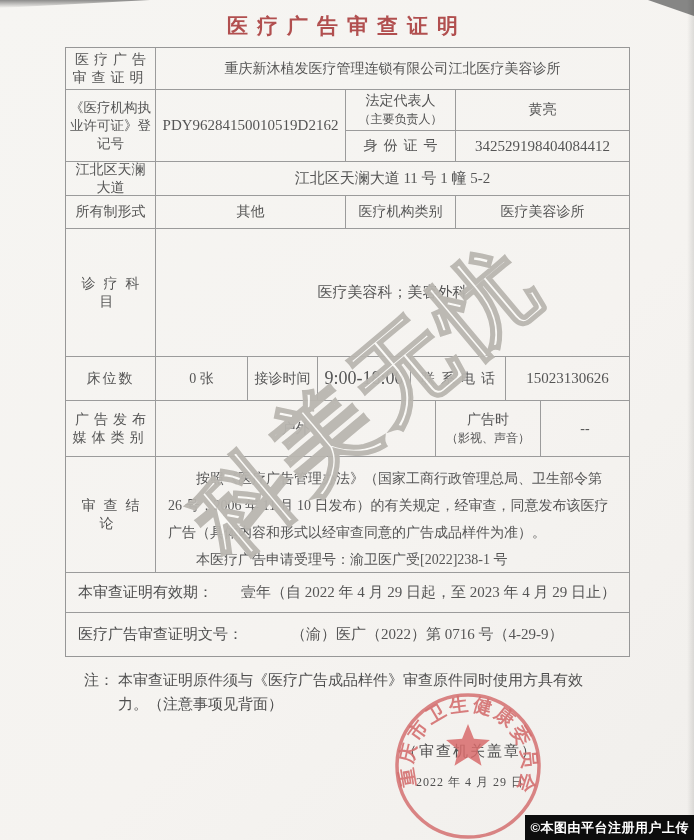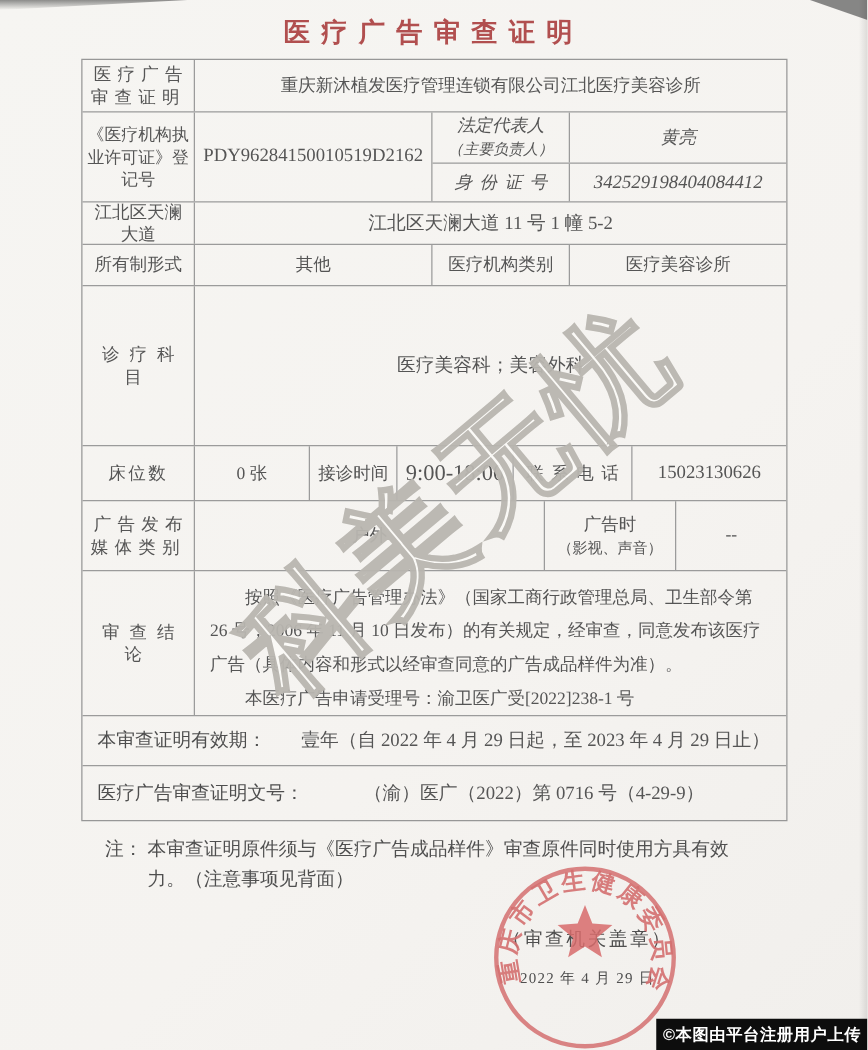--- a/index.html
+++ b/index.html
@@ -25,21 +25,21 @@
     flex-direction:column;color:#555;
   }
   .td:last-child{border-right:none;}
   .w90{width:90px;flex:none;}
   .w190{width:190px;flex:none;}
   .w110{width:110px;flex:none;}
   .flex1{flex:1;}
   .ls5{letter-spacing:5px;text-indent:5px;}
   .ls6{letter-spacing:6px;text-indent:6px;}
   .ls8{letter-spacing:8px;text-indent:8px;}
-  .subcol{flex:1;display:flex;flex-direction:column;font-style:italic;}
+  .subcol{flex:1;display:flex;flex-direction:column;}
   .subrow{display:flex;flex:1;border-bottom:1px solid #9b9b9b;}
   .subrow:last-child{border-bottom:none;}
   .subrow .td{height:auto;}
   .small{font-size:12px;margin-top:1px;}
   .para-cell{display:block;text-align:left;padding:8px 12px 4px 12px;line-height:27px;color:#555;}
   .para-cell p{margin:0;text-indent:2em;}
   .rowline{display:flex;align-items:center;width:100%;padding-left:12px;box-sizing:border-box;font-size:15px;}
   .rowlabel{font-weight:normal;color:#4e4e4e;}
   .rowvalue{color:#555;}
   .note{

